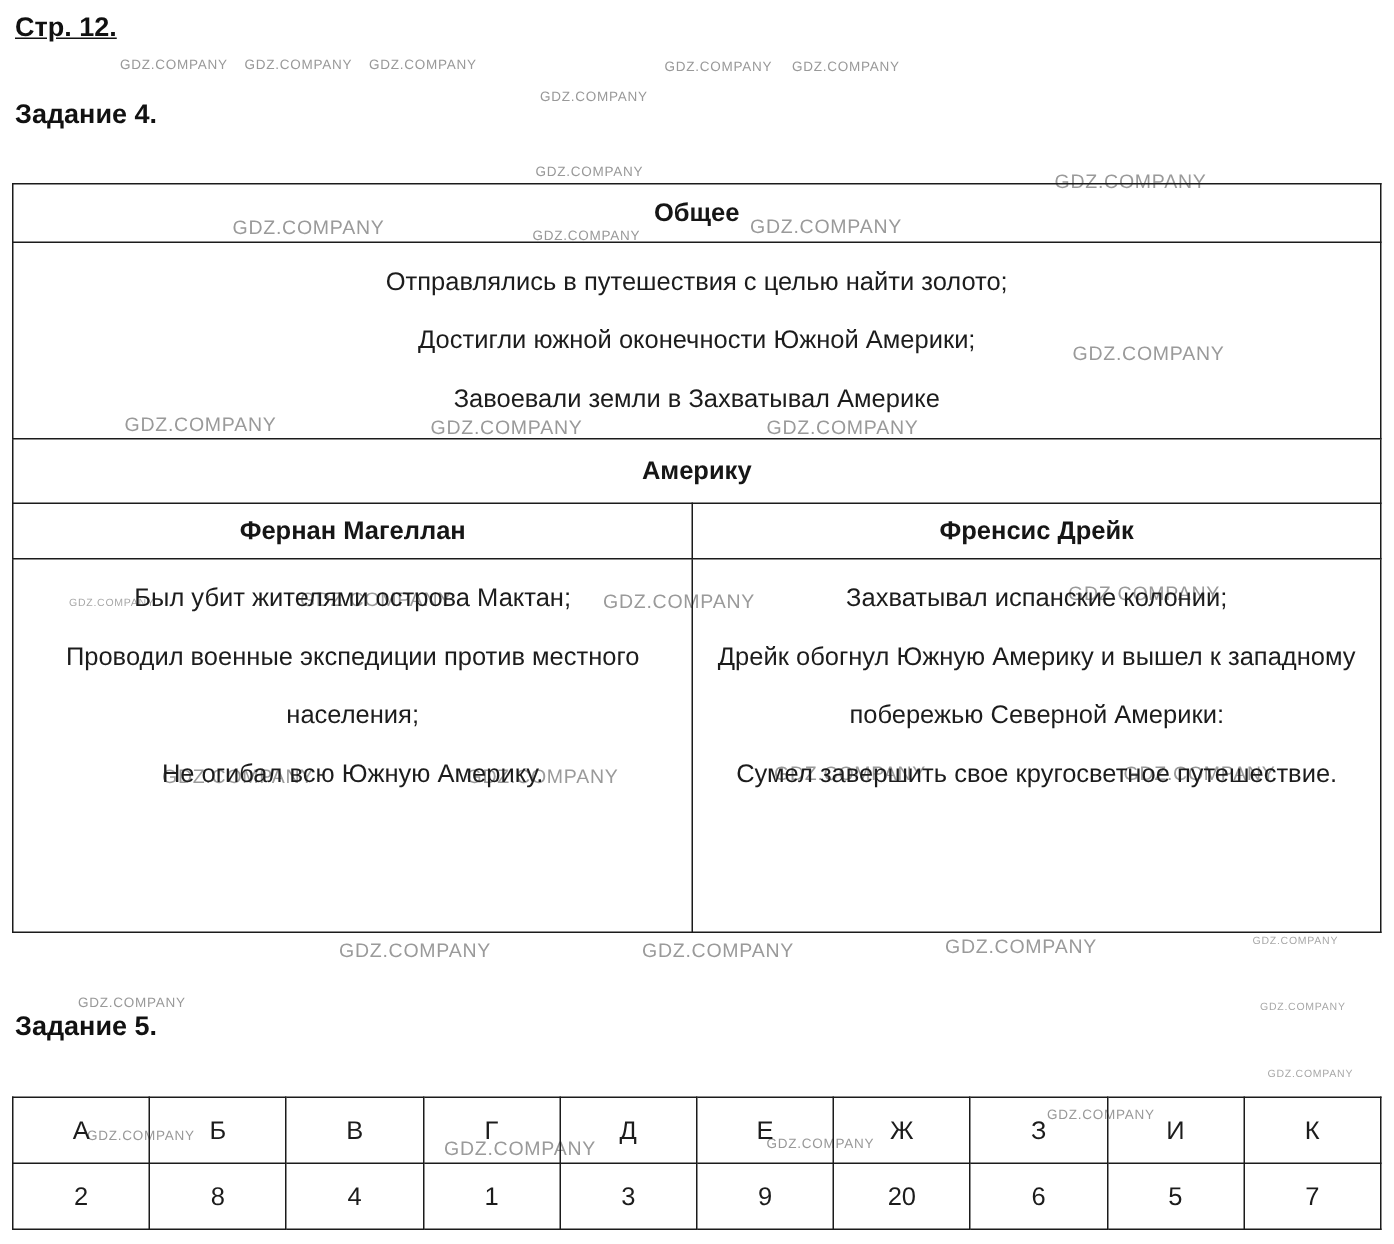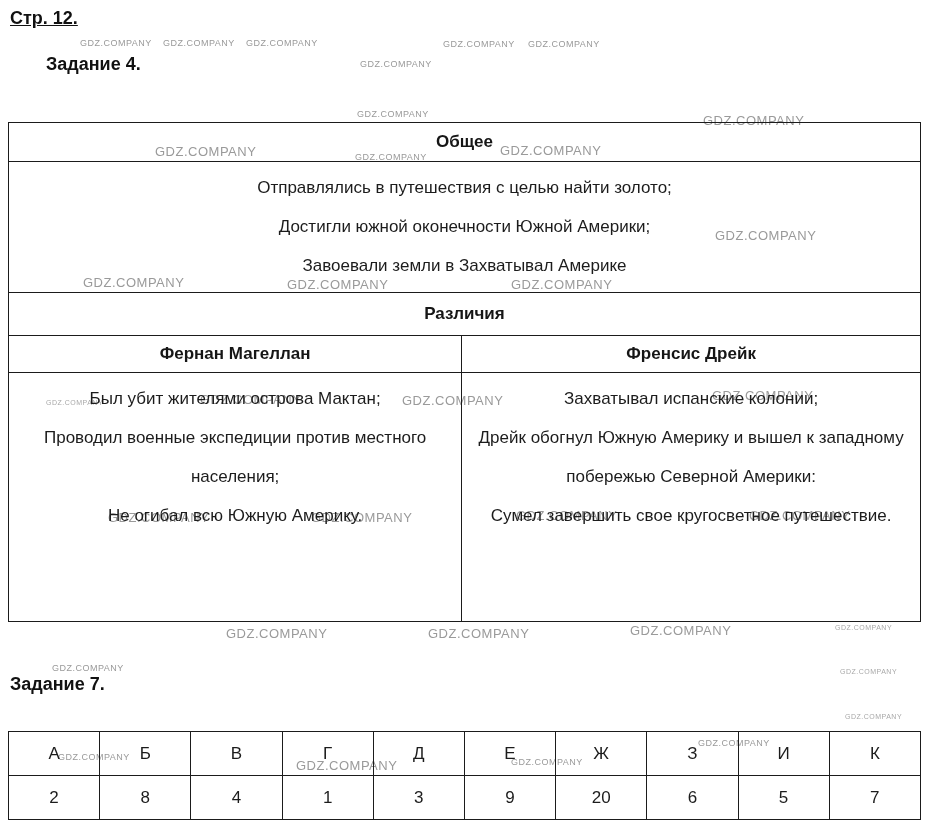--- a/index.html
+++ b/index.html
@@ -15,21 +15,21 @@
   }
   .heading {
     position: absolute;
     margin: 0;
     font-weight: bold;
     font-size: 18px;
     color: #111111;
     z-index: 2;
   }
   #page-title   { left: 10px; top: 8px; text-decoration: underline;  }
-  #task4-title  { left: 10px; top: 54px; margin-left: 36px; }
+  #task4-title  { left: 10px; top: 66px; }
   #task5-title  { left: 10px; top: 674px;}
 
   table {
     position: absolute;
     border-collapse: collapse;
     table-layout: fixed;
     background: transparent;
     z-index: 1;
   }
   .t1 { left: 8px; top: 122px; width: 913px; border-radius: 29px; }
@@ -130,42 +130,42 @@
       <td class="hdr" colspan="2">Общее</td>
     </tr>
     <tr class="r-common-body">
       <td class="content" colspan="2">
         <p>Отправлялись в путешествия с целью найти золото;</p>
         <p>Достигли южной оконечности Южной Америки;</p>
         <p>Завоевали земли в Захватывал Америке</p>
       </td>
     </tr>
     <tr class="r-diff-hdr">
-      <td class="hdr" colspan="2">Различия</td>
+      <td class="hdr" colspan="2">Америку</td>
     </tr>
     <tr class="r-names">
       <td class="hdr">Фернан Магеллан</td>
       <td class="hdr">Френсис Дрейк</td>
     </tr>
     <tr class="r-content">
       <td class="content">
         <p>Был убит жителями острова Мактан;</p>
         <p>Проводил военные экспедиции против местного населения;</p>
         <p>Не огибал всю Южную Америку.</p>
       </td>
       <td class="content">
         <p>Захватывал испанские колонии;</p>
         <p>Дрейк обогнул Южную Америку и вышел к западному побережью Северной Америки:</p>
         <p>Сумел завершить свое кругосветное путешествие.</p>
       </td>
     </tr>
   </tbody>
     </table>
 
-  <h2 class="heading" id="task5-title">Задание 7.</h2>
+  <h2 class="heading" id="task5-title">Задание 5.</h2>
 
   <table class="t2">
     <colgroup>
       <col style="width:10%">
         <col style="width:10%">
         <col style="width:10%">
         <col style="width:10%">
         <col style="width:10%">
       <col style="width:10%">
         <col style="width:10%">

